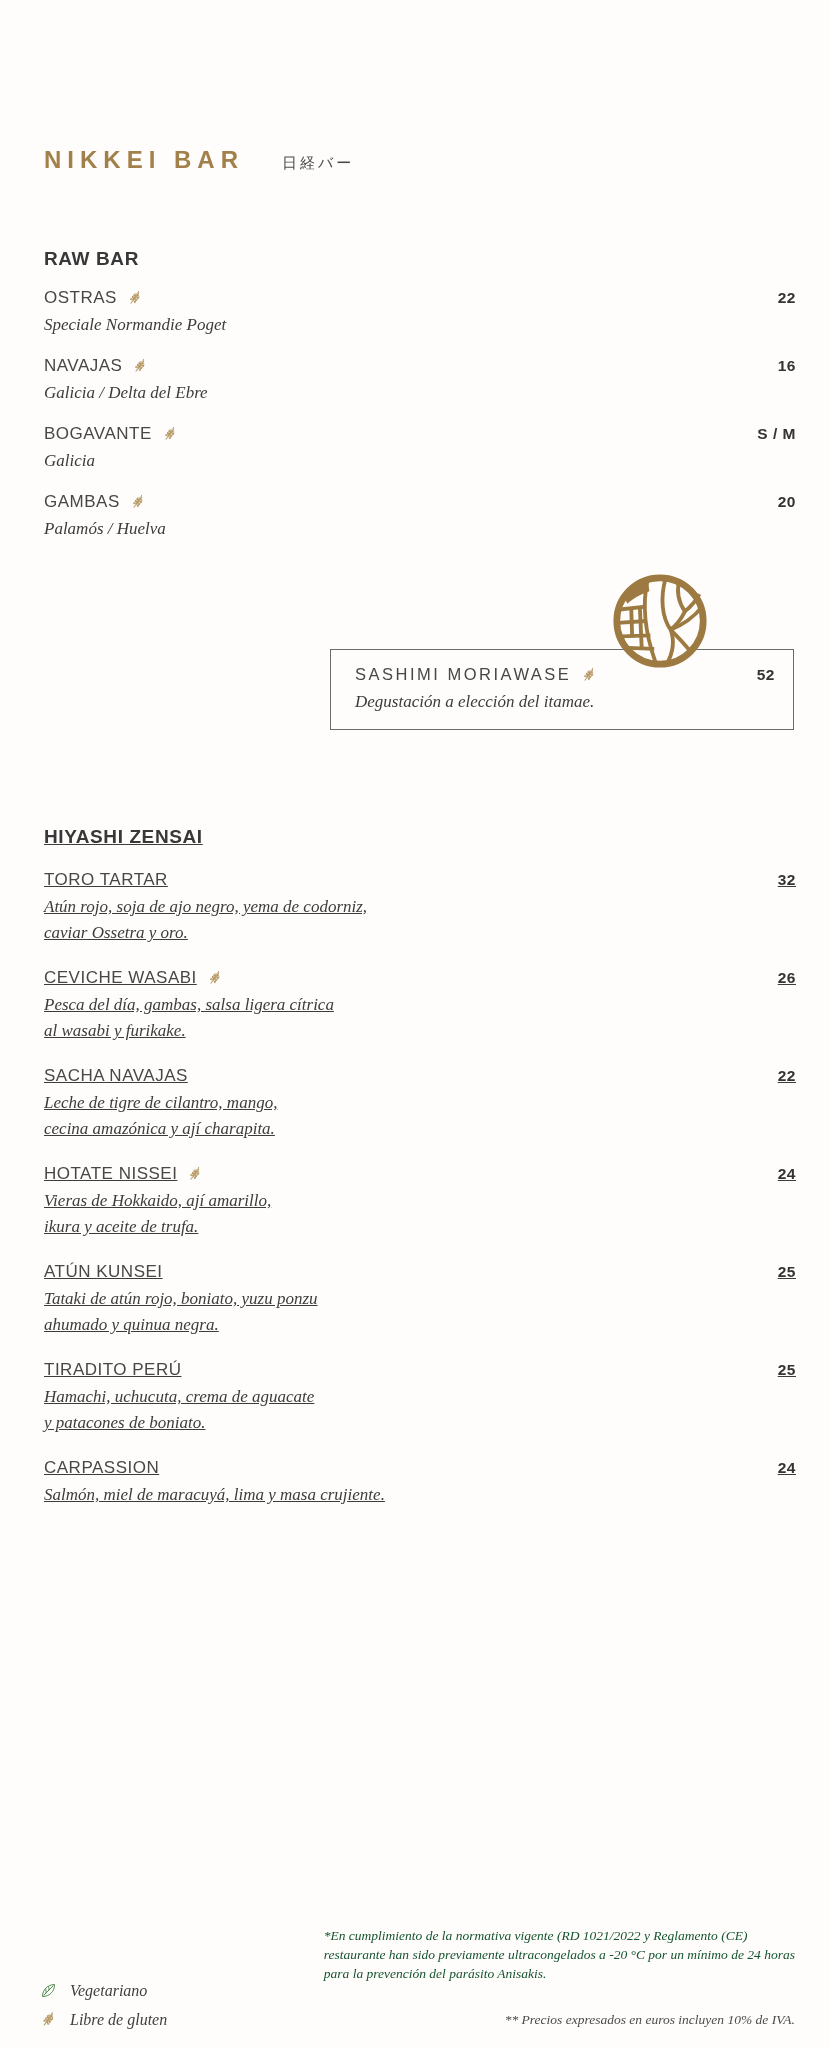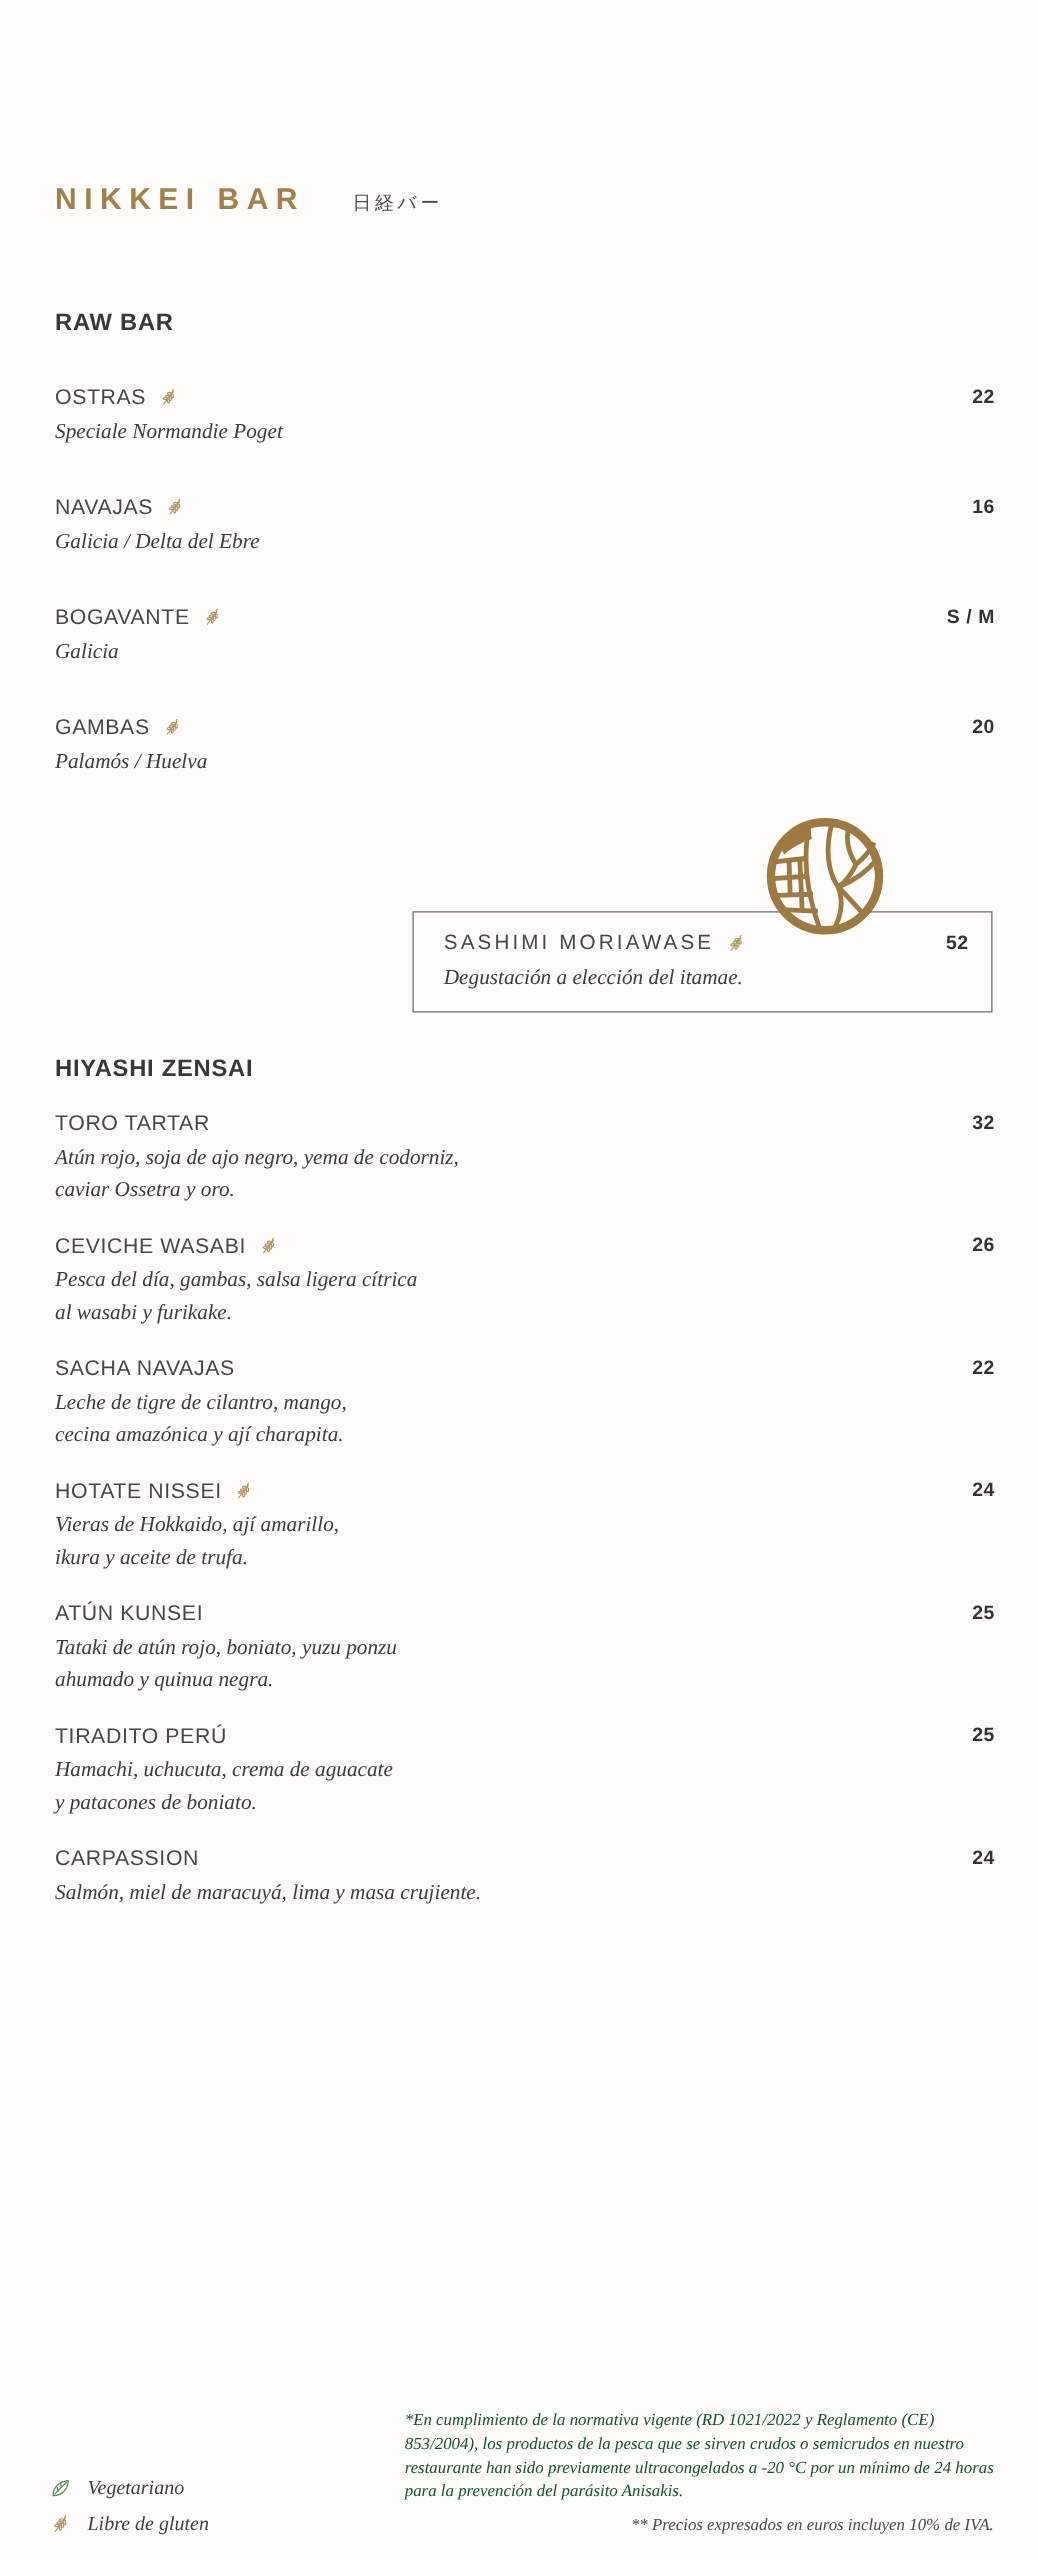--- a/index.html
+++ b/index.html
@@ -20,33 +20,33 @@
     font-size:24px; font-weight:bold; letter-spacing:6px;
     color:#a28049; white-space:nowrap;
   }
   .brand-jp {
     font-size:15px; color:#4a4a4a; letter-spacing:3px;
     font-family:"DejaVu Sans", sans-serif;
   }
 
   
   .section-raw { margin-top:74px; }
-  .section-hiyashi { margin-top:35px; }
+  .section-hiyashi { margin-top:96px;text-decoration:underline; }
   h2.section-title {
     margin:0; font-size:19px; font-weight:bold; color:#383838;
     letter-spacing:0.6px;
   }
   .section-sub {
     margin-top:7px;
     font-family:"Liberation Serif", serif; font-style:italic;
     font-size:17.5px; color:#3c3c3c;
   }
   .section-sub:empty { display:none; }
 
-  .item { margin-top:36px; }
+  .item { margin-top:16px; }
   .section-hiyashi .item { margin-top:20px; }
   .item-row { display:flex; align-items:center; line-height:23px; }
   .item-name { font-size:17px; color:#474747; letter-spacing:0.5px; }
   .item-icon { display:inline-flex; margin-left:10px; align-items:center; }
   .item-price {
     margin-left:auto; font-size:15.5px; font-weight:bold; color:#333333;
     letter-spacing:0.5px; white-space:nowrap;
   }
   .item-desc {
     margin-top:3px;
@@ -299,18 +299,17 @@
     <div class="legend-row">
       <svg class="mini-icon wheat" viewBox="0 0 24 24">
           <use href="#icon-wheat"></use>
         </svg>
       <span class="legend-label">Libre de gluten</span>
     </div>
   </div>
 
   <div class="disclaimer">
     <div>*En cumplimiento de la normativa vigente (RD 1021/2022 y Reglamento (CE)</div>
-    <div>853/2004), los productos de la pesca que se sirven crudos o semicrudos en nuestro</div>
     <div>restaurante han sido previamente ultracongelados a -20 °C por un mínimo de 24 horas</div>
     <div>para la prevención del parásito Anisakis.</div>
   </div>
   <div class="prices-note">** Precios expresados en euros incluyen 10% de IVA.</div>
 </div>
 
 </body></html>

